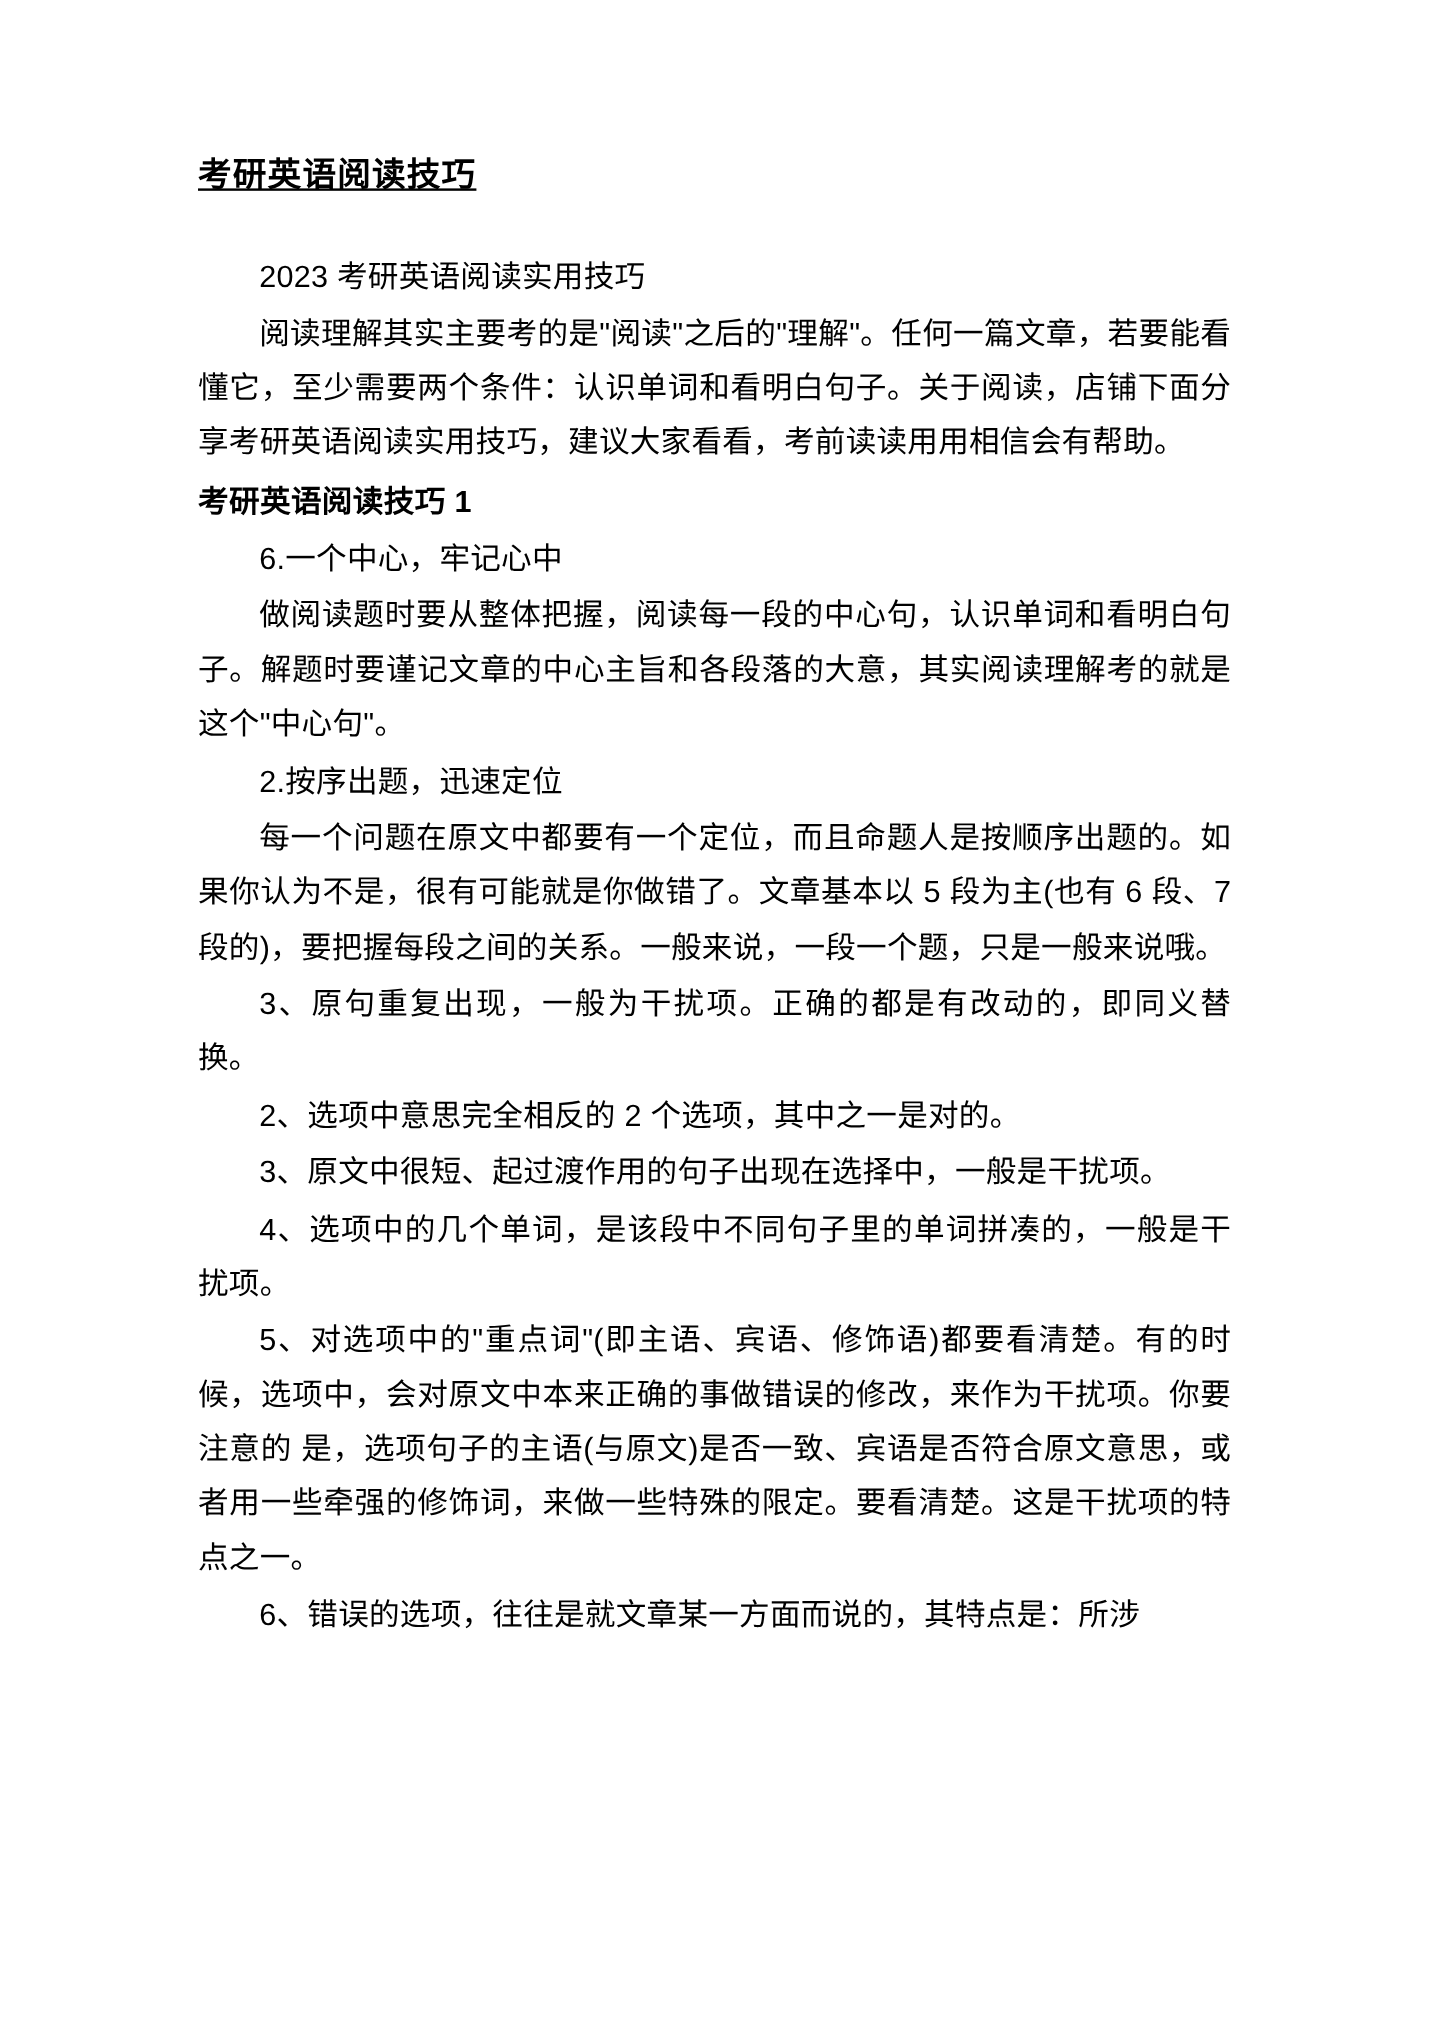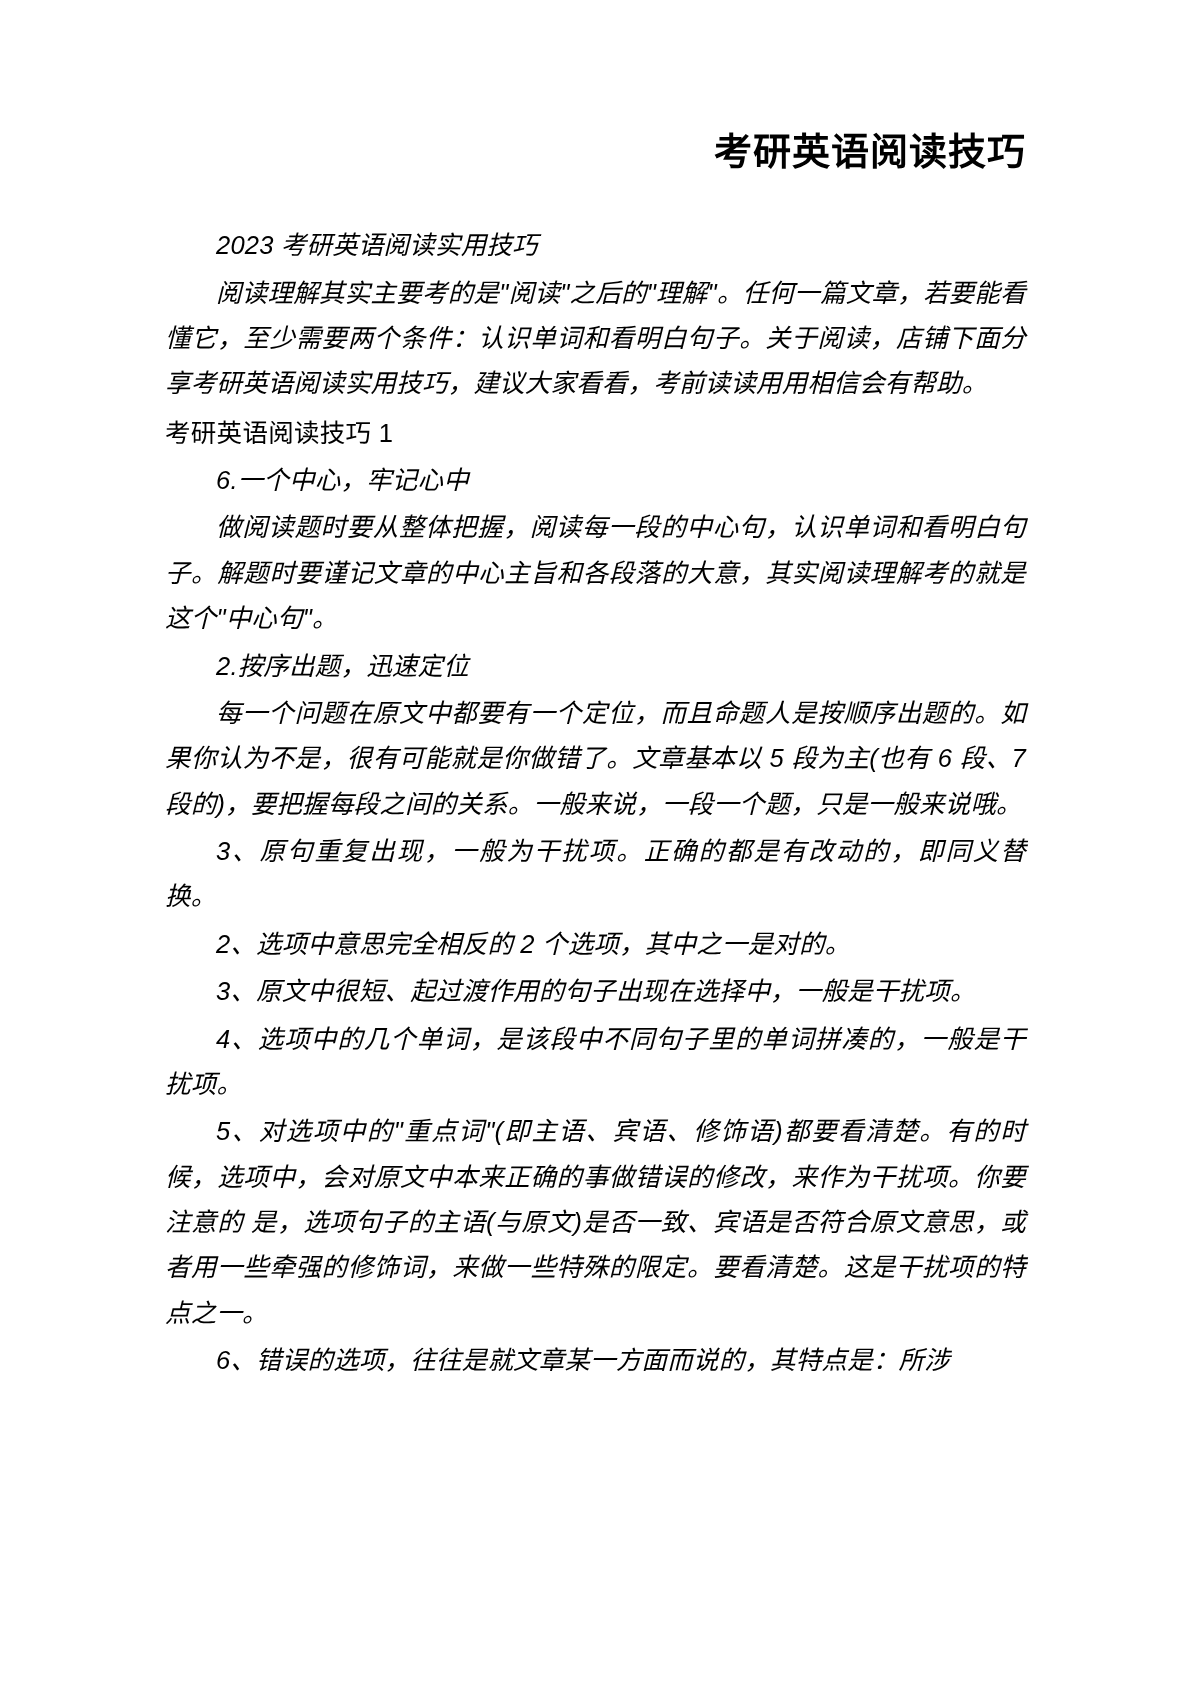--- a/index.html
+++ b/index.html
@@ -16,42 +16,42 @@
     -webkit-font-smoothing: antialiased;
   }
   .page {
     box-sizing: border-box;
     width: 1191px;
     min-height: 1684px;
     padding: 108px 165px 80px 165px;
     background: #ffffff;
   }
   .doc-title {
-    text-align: right;
-    font-size: 38px;
+    text-align: left;
+    font-size: 28px;
     font-weight: bold;
     letter-spacing: 1px;
     margin: 18px 0 44px 0;
     line-height: 1.4;
+    text-decoration: underline;
   }
   .para {
     font-size: 25.5px;
     line-height: 1.78;
     margin: 0 0 2px 0;
     text-align: justify;
     text-justify: inter-ideograph;
     letter-spacing: 0.2px;
   }
   .indent {
     text-indent: 2em;
-    font-style: italic;
   }
   .heading {
     font-size: 25.5px;
-    font-weight: normal;
+    font-weight: bold;
     line-height: 1.78;
     margin: 4px 0 2px 0;
     letter-spacing: 0.3px;
   }
 </style>
 </head>
 <body>
 
 <div class="page">
   <h1 class="doc-title">考研英语阅读技巧</h1>

